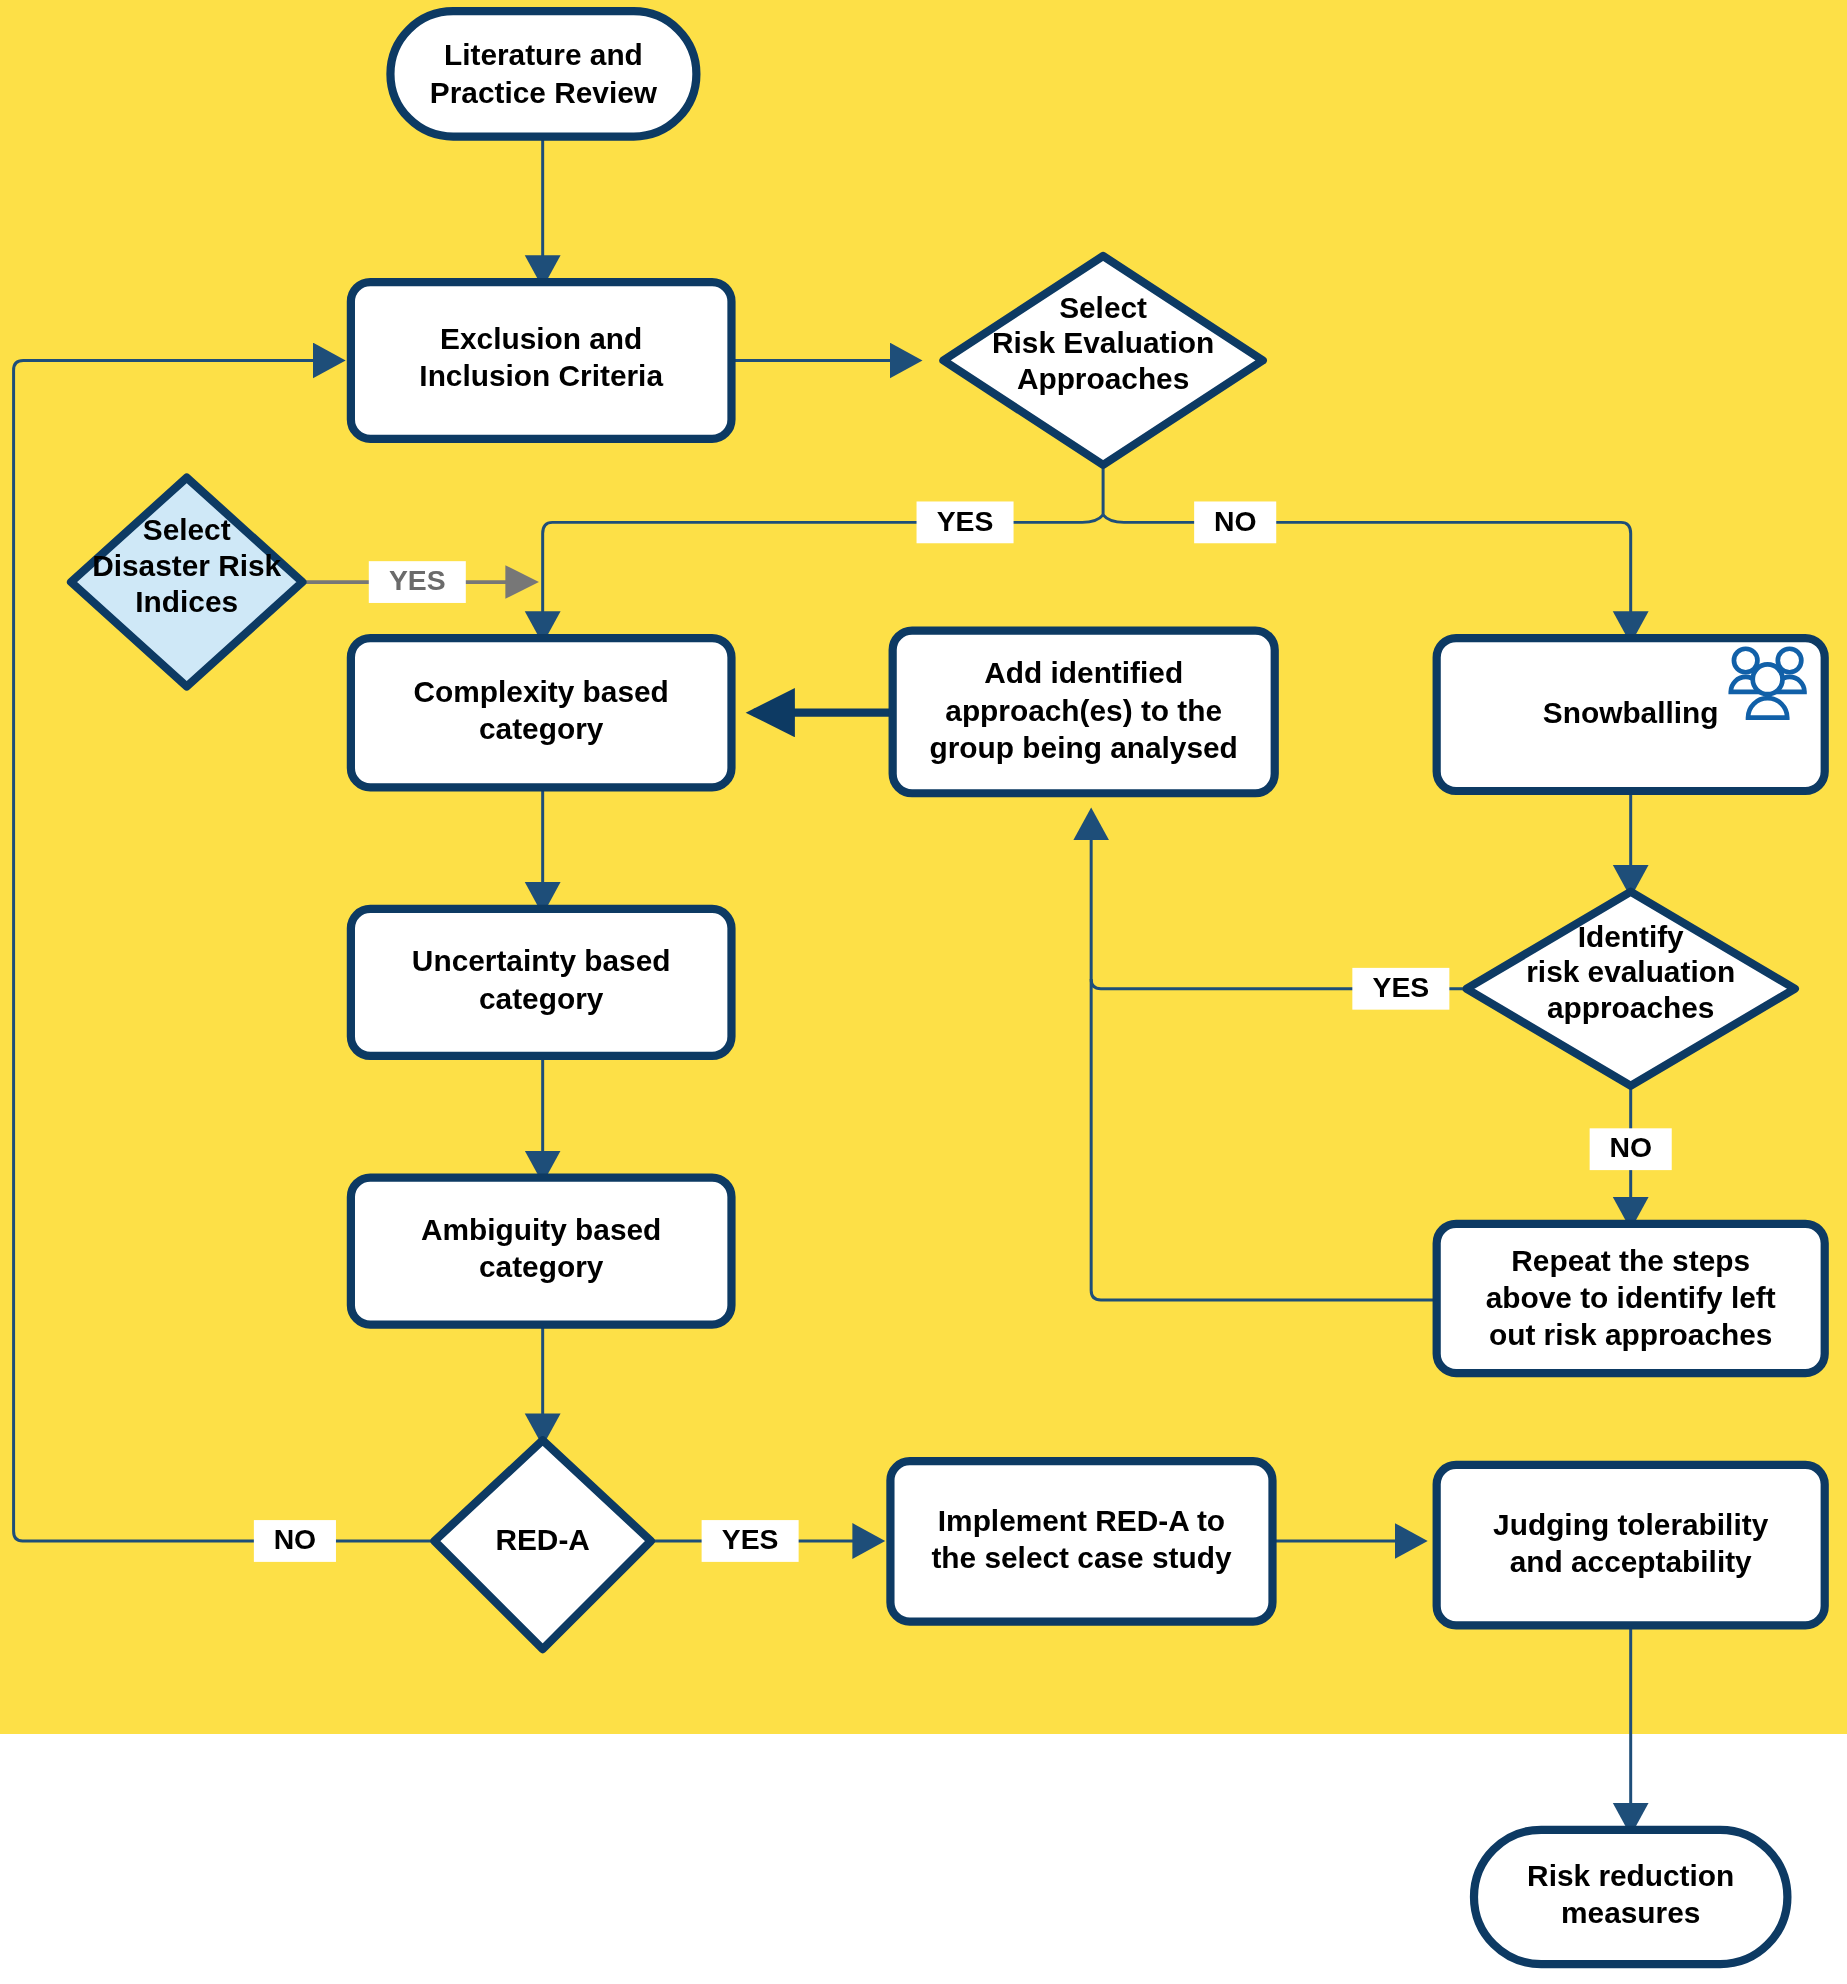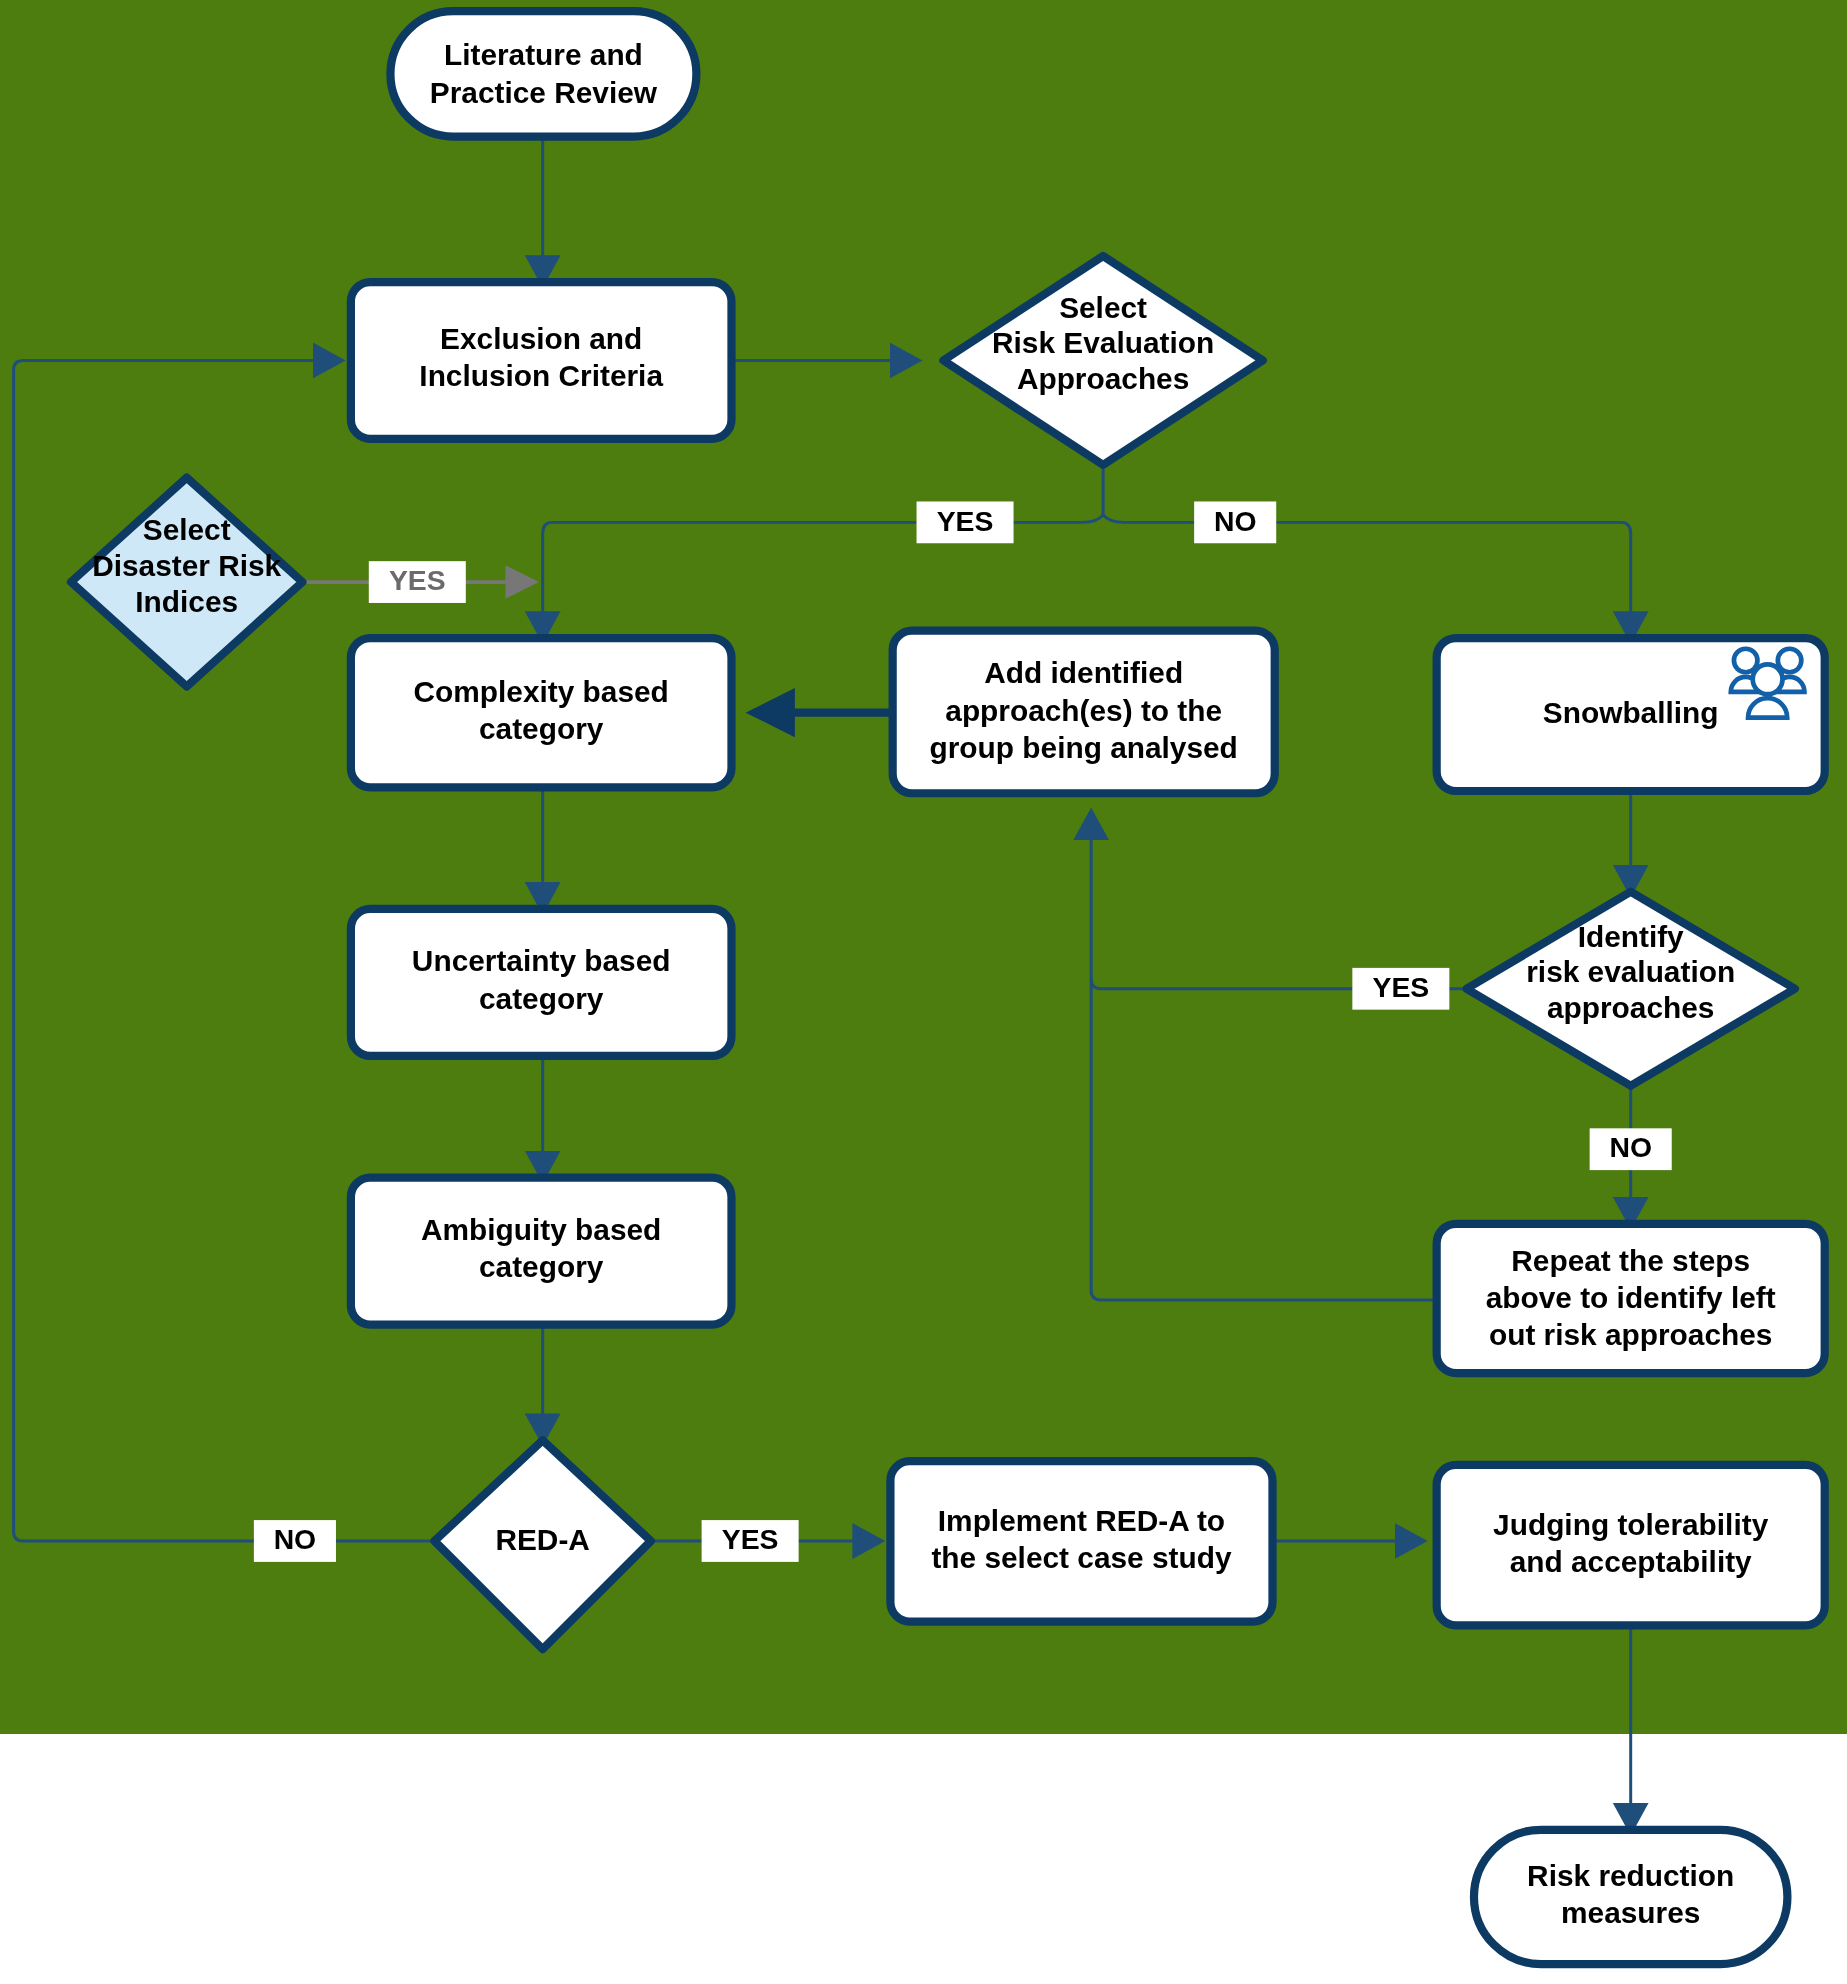--- a/index.html
+++ b/index.html
@@ -1,18 +1,18 @@
 <!DOCTYPE html>
 <html style="font-size:12px"><head>
 <meta charset="utf-8">
 <style>
   html,body{margin:0;padding:0;background:#ffffff;}
   body{width:1848px;height:1985px;overflow:hidden;
        font-family:"Liberation Sans","DejaVu Sans",sans-serif;}
-  #stage{position:relative;width:1848px;height:1734px;background:#4d7c0f;}
+  #stage{position:relative;width:1848px;height:1734px;background:#fde047;}
   svg.flow{position:absolute;left:0;top:0;width:1848px;height:1985px;}
   .nodeLabel{
     font-family:"Liberation Sans","DejaVu Sans",sans-serif;
     font-weight:bold;fill:#000000;font-size:40px;
     text-anchor:middle;dominant-baseline:middle;
   }
   .edgeLabel{
     font-family:"Liberation Sans","DejaVu Sans",sans-serif;
     font-weight:bold;fill:#000000;font-size:38px;
     text-anchor:middle;dominant-baseline:middle;

